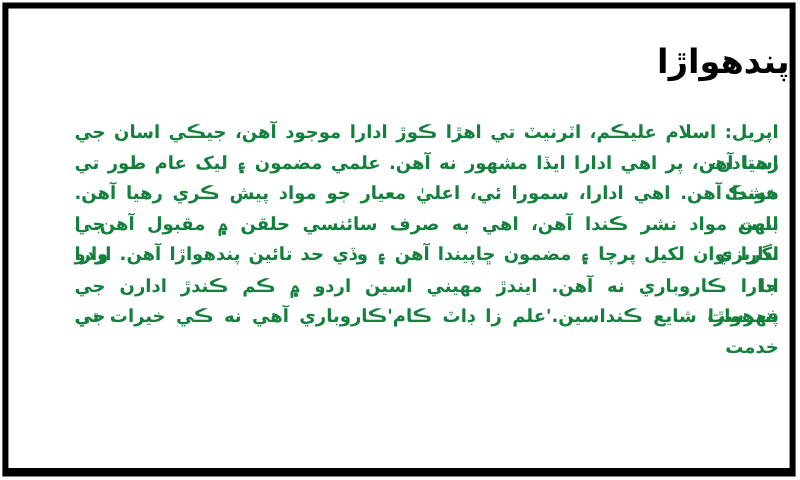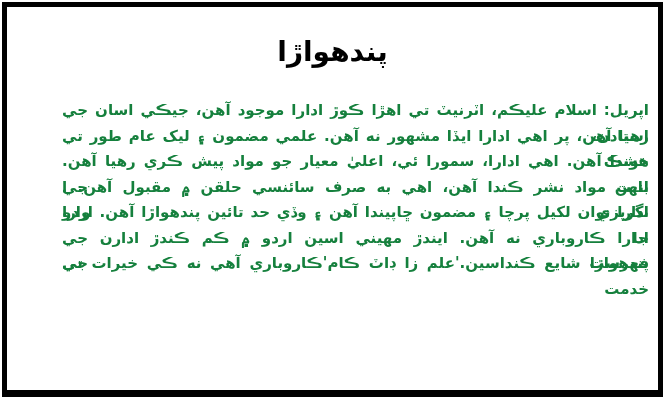--- a/index.html
+++ b/index.html
@@ -23,21 +23,21 @@
     box-sizing: border-box;
     border-style: solid;
     border-color: #000000;
     border-width: 5px 5px 7px 5px;
     background: #ffffff;
     overflow: hidden;
   }
   .title {
     margin: 28px 0 0 0;
     padding: 0;
-    text-align: center;
+    text-align: right;
     direction: rtl;
     font-size: 28px;
     font-weight: 700;
     color: #000000;
     letter-spacing: 0.5px;
   }
   .body-text {
     margin: 30px 9px 0 9px;
     direction: rtl;
   }

